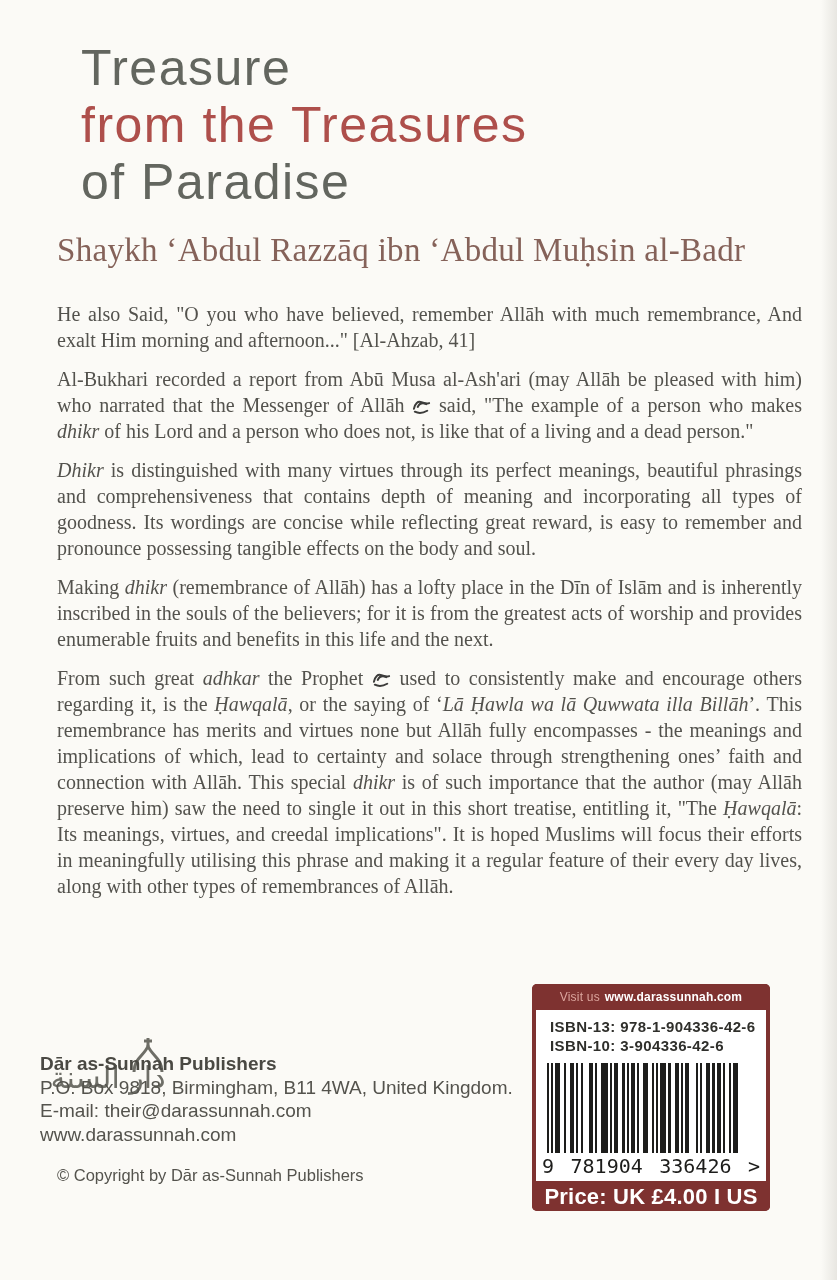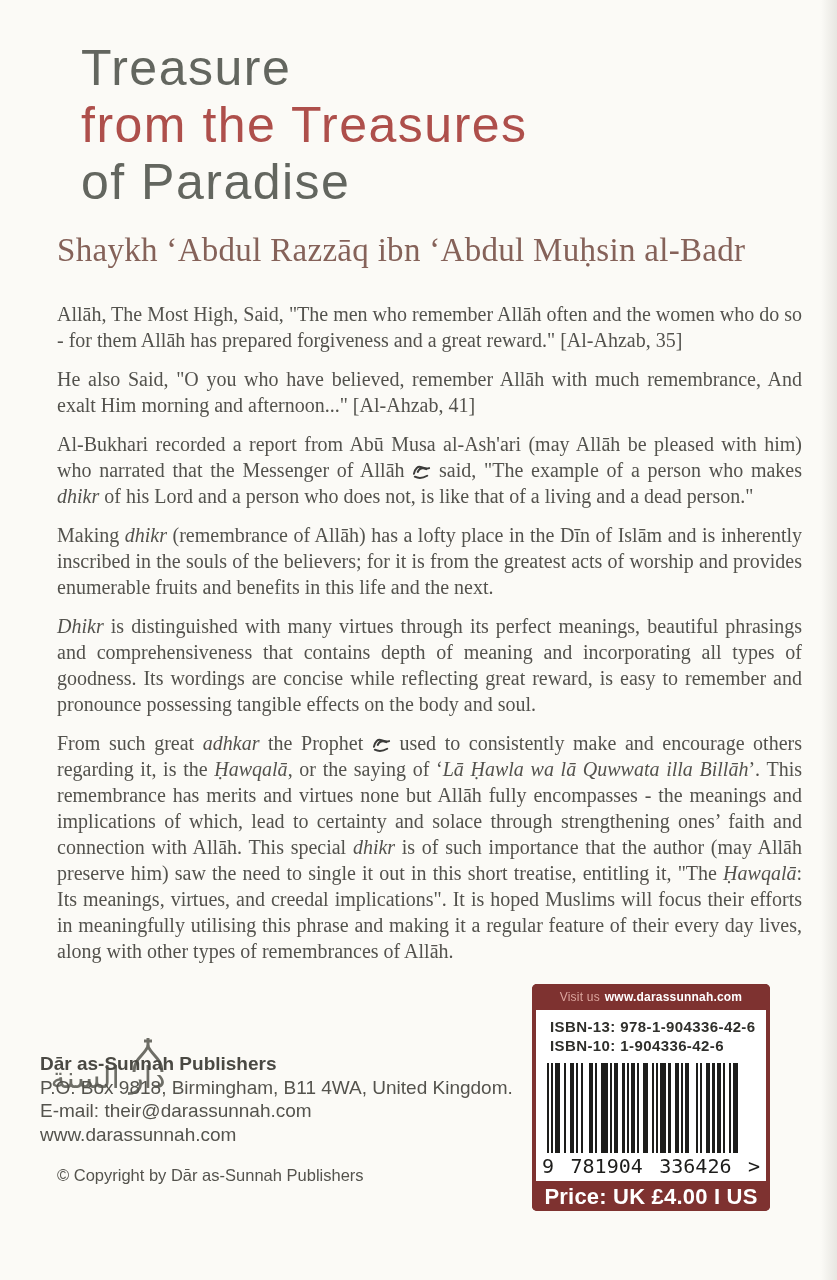--- a/index.html
+++ b/index.html
@@ -61,31 +61,30 @@
 
   <div class="title">
     <span class="t1">Treasure</span>
     <span class="t2">from the Treasures</span>
     <span class="t3">of Paradise</span>
   </div>
 
   <div class="author">Shaykh ‘Abdul Razzāq ibn ‘Abdul Muḥsin al-Badr</div>
 
   <div class="body-text">
-    <p><span>Allāh, The Most High, Said, "The men who remember Allāh often and the women who do so - for them Allāh has prepared forgiveness and a great reward." [Al-Ahzab, 35]</span></p>
     <p><span>He also Said, "O you who have believed, remember Allāh with much remembrance, And exalt Him morning and afternoon..." [Al-Ahzab, 41]</span></p>
     <p><span>Al-Bukhari recorded a report from Abū Musa al-Ash'ari (may Allāh be pleased with him) who narrated that the Messenger of Allāh </span><span class="saw-icon"><svg viewBox="0 0 20 16">
             <g stroke="#3c3c3a" stroke-width="2.1" fill="none" stroke-linecap="round">
               <path d="M2 11 Q4 2 10 4 T18 5"></path>
               <path d="M3 14 q6 3 13 -1"></path>
               <path d="M6 9 q3 -6 9 -3"></path>
             </g>
           </svg></span><span> said, "The example of a person who makes </span><i>dhikr</i><span> of his Lord and a person who does not, is like that of a living and a dead person."</span></p>
+    <p><i>Dhikr</i><span> is distinguished with many virtues through its perfect meanings, beautiful phrasings and comprehensiveness that contains depth of meaning and incorporating all types of goodness. Its wordings are concise while reflecting great reward, is easy to remember and pronounce possessing tangible effects on the body and soul.</span></p>
     <p><span>Making </span><i>dhikr</i><span> (remembrance of Allāh) has a lofty place in the Dīn of Islām and is inherently inscribed in the souls of the believers; for it is from the greatest acts of worship and provides enumerable fruits and benefits in this life and the next.</span></p>
-    <p><i>Dhikr</i><span> is distinguished with many virtues through its perfect meanings, beautiful phrasings and comprehensiveness that contains depth of meaning and incorporating all types of goodness. Its wordings are concise while reflecting great reward, is easy to remember and pronounce possessing tangible effects on the body and soul.</span></p>
     <p><span>From such great </span><i>adhkar</i><span> the Prophet </span><span class="saw-icon"><svg viewBox="0 0 20 16">
             <g stroke="#3c3c3a" stroke-width="2.1" fill="none" stroke-linecap="round">
               <path d="M2 11 Q4 2 10 4 T18 5"></path>
               <path d="M3 14 q6 3 13 -1"></path>
               <path d="M6 9 q3 -6 9 -3"></path>
             </g>
           </svg></span><span> used to consistently make and encourage others regarding it, is the </span><i>Ḥawqalā</i><span>, or the saying of ‘</span><i>Lā Ḥawla wa lā Quwwata illa Billāh</i><span>’. This remembrance has merits and virtues none but Allāh fully encompasses - the meanings and implications of which, lead to certainty and solace through strengthening ones’ faith and connection with Allāh. This special </span><i>dhikr</i><span> is of such importance that the author (may Allāh preserve him) saw the need to single it out in this short treatise, entitling it, "The </span><i>Ḥawqalā</i><span>: Its meanings, virtues, and creedal implications". It is hoped Muslims will focus their efforts in meaningfully utilising this phrase and making it a regular feature of their every day lives, along with other types of remembrances of Allāh.</span></p>
   </div>
 
   <div class="logo">
@@ -107,21 +106,21 @@
   </div>
 
   <div class="copyright">© Copyright by Dār as-Sunnah Publishers</div>
 
   <div class="barcode-block">
     <div class="bc-visit">
       <span class="visit-prefix">Visit us</span><span>www.darassunnah.com</span>
     </div>
     <div class="bc-white">
       <div class="bc-isbn">ISBN-13: 978-1-904336-42-6</div>
-      <div class="bc-isbn">ISBN-10: 1-904336-42-6</div>
+      <div class="bc-isbn">ISBN-10: 3-904336-42-6</div>
       <div class="bars" id="bars">
           <div class="bar" style="width: 2.1px; margin-right: 2.1px;"></div>
           <div class="bar" style="width: 2.1px; margin-right: 2.1px;"></div>
           <div class="bar" style="width: 4.2px; margin-right: 4.2px;"></div>
           <div class="bar" style="width: 2.1px; margin-right: 4.2px;"></div>
           <div class="bar" style="width: 4.2px; margin-right: 2.1px;"></div>
           <div class="bar" style="width: 2.1px; margin-right: 2.1px;"></div>
           <div class="bar" style="width: 2.1px; margin-right: 6.3px;"></div>
           <div class="bar" style="width: 4.2px; margin-right: 2.1px;"></div>
           <div class="bar" style="width: 2.1px; margin-right: 4.2px;"></div>

